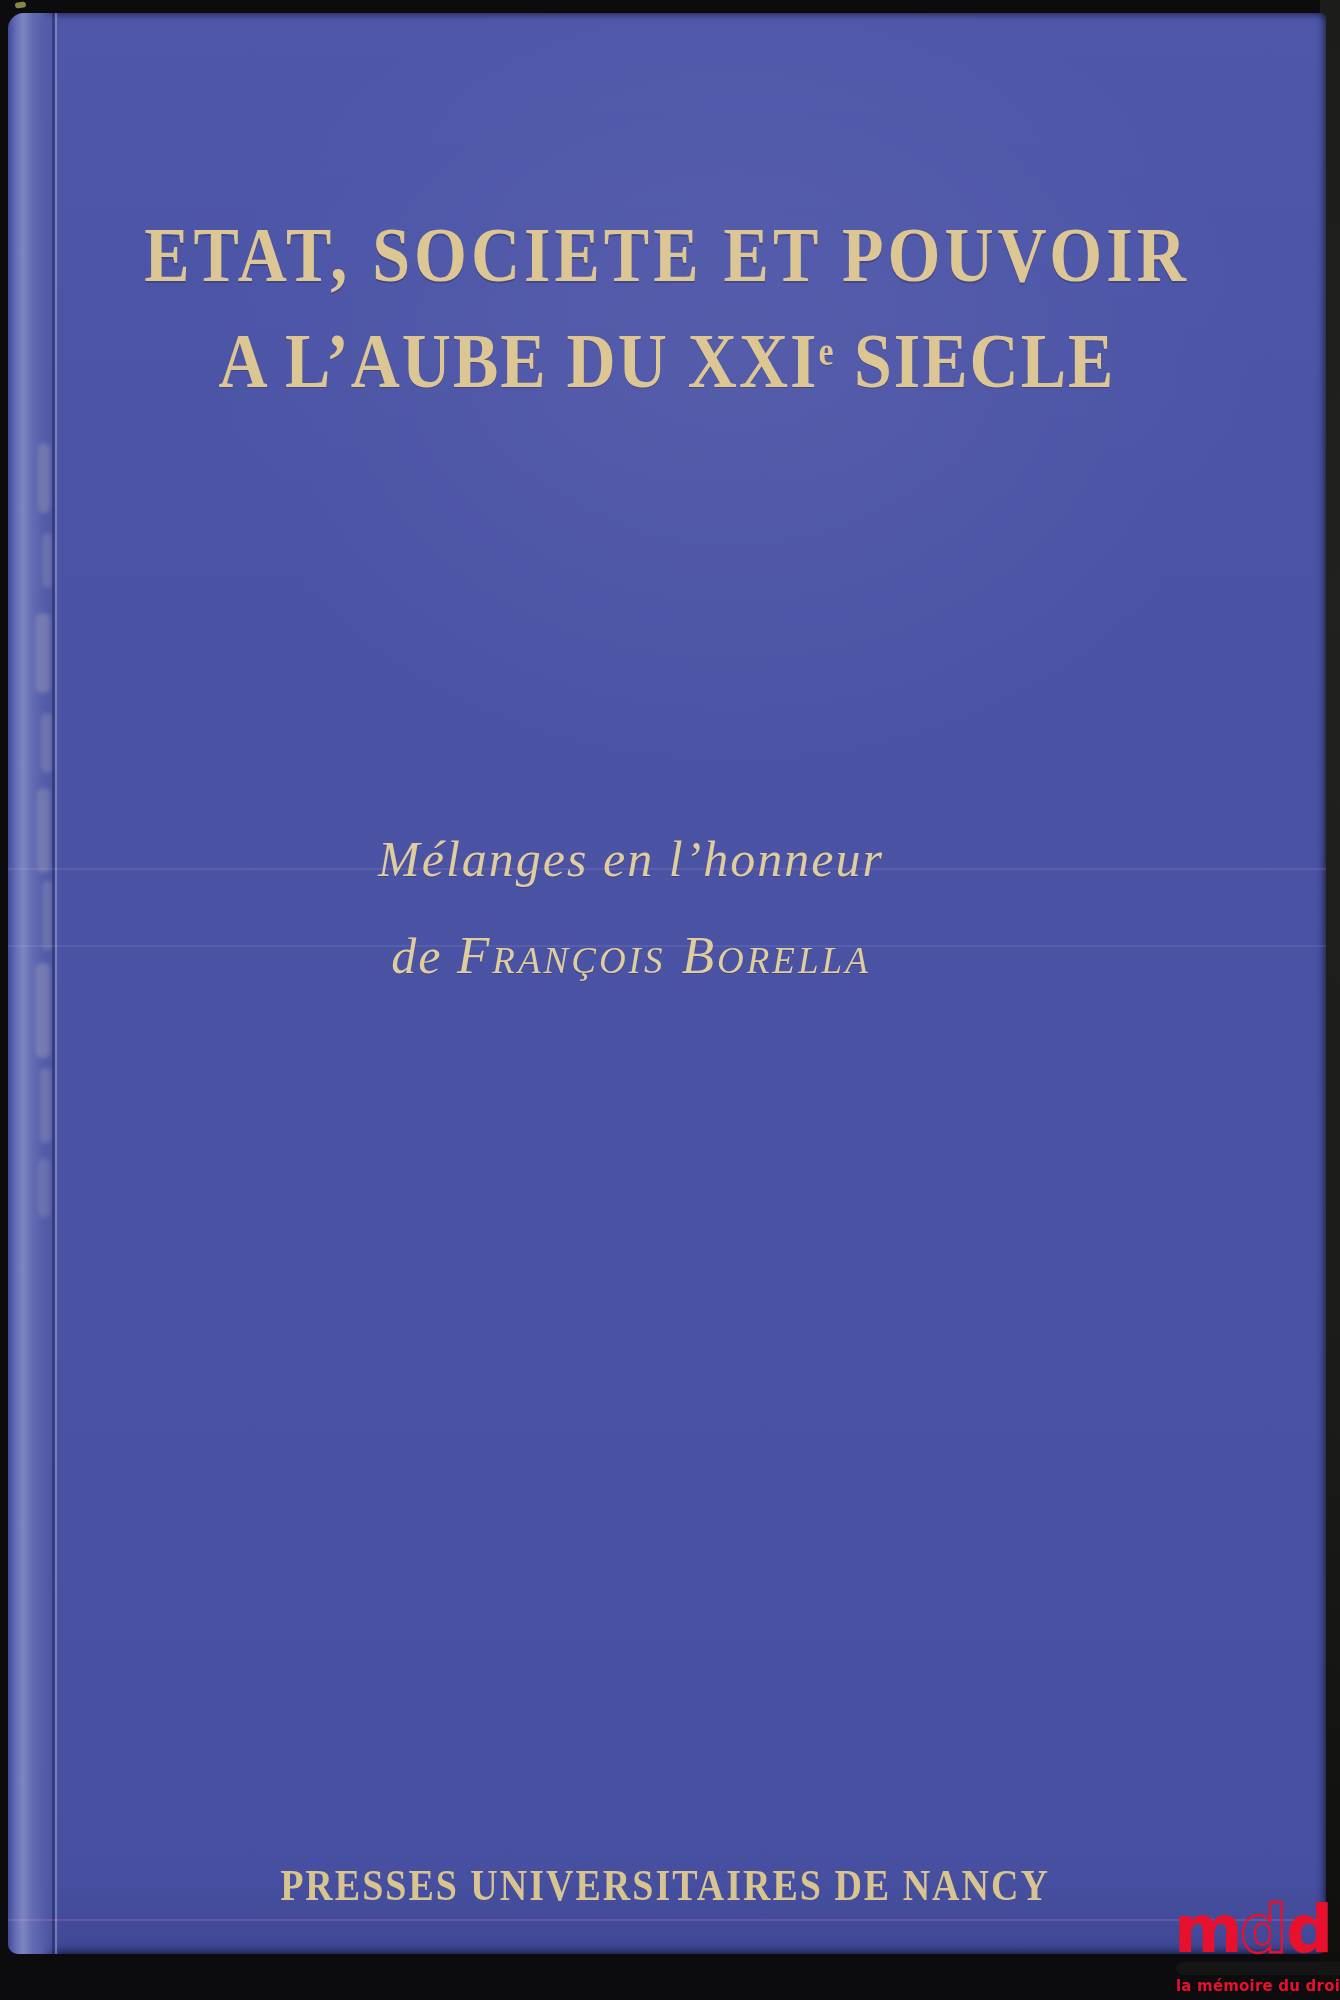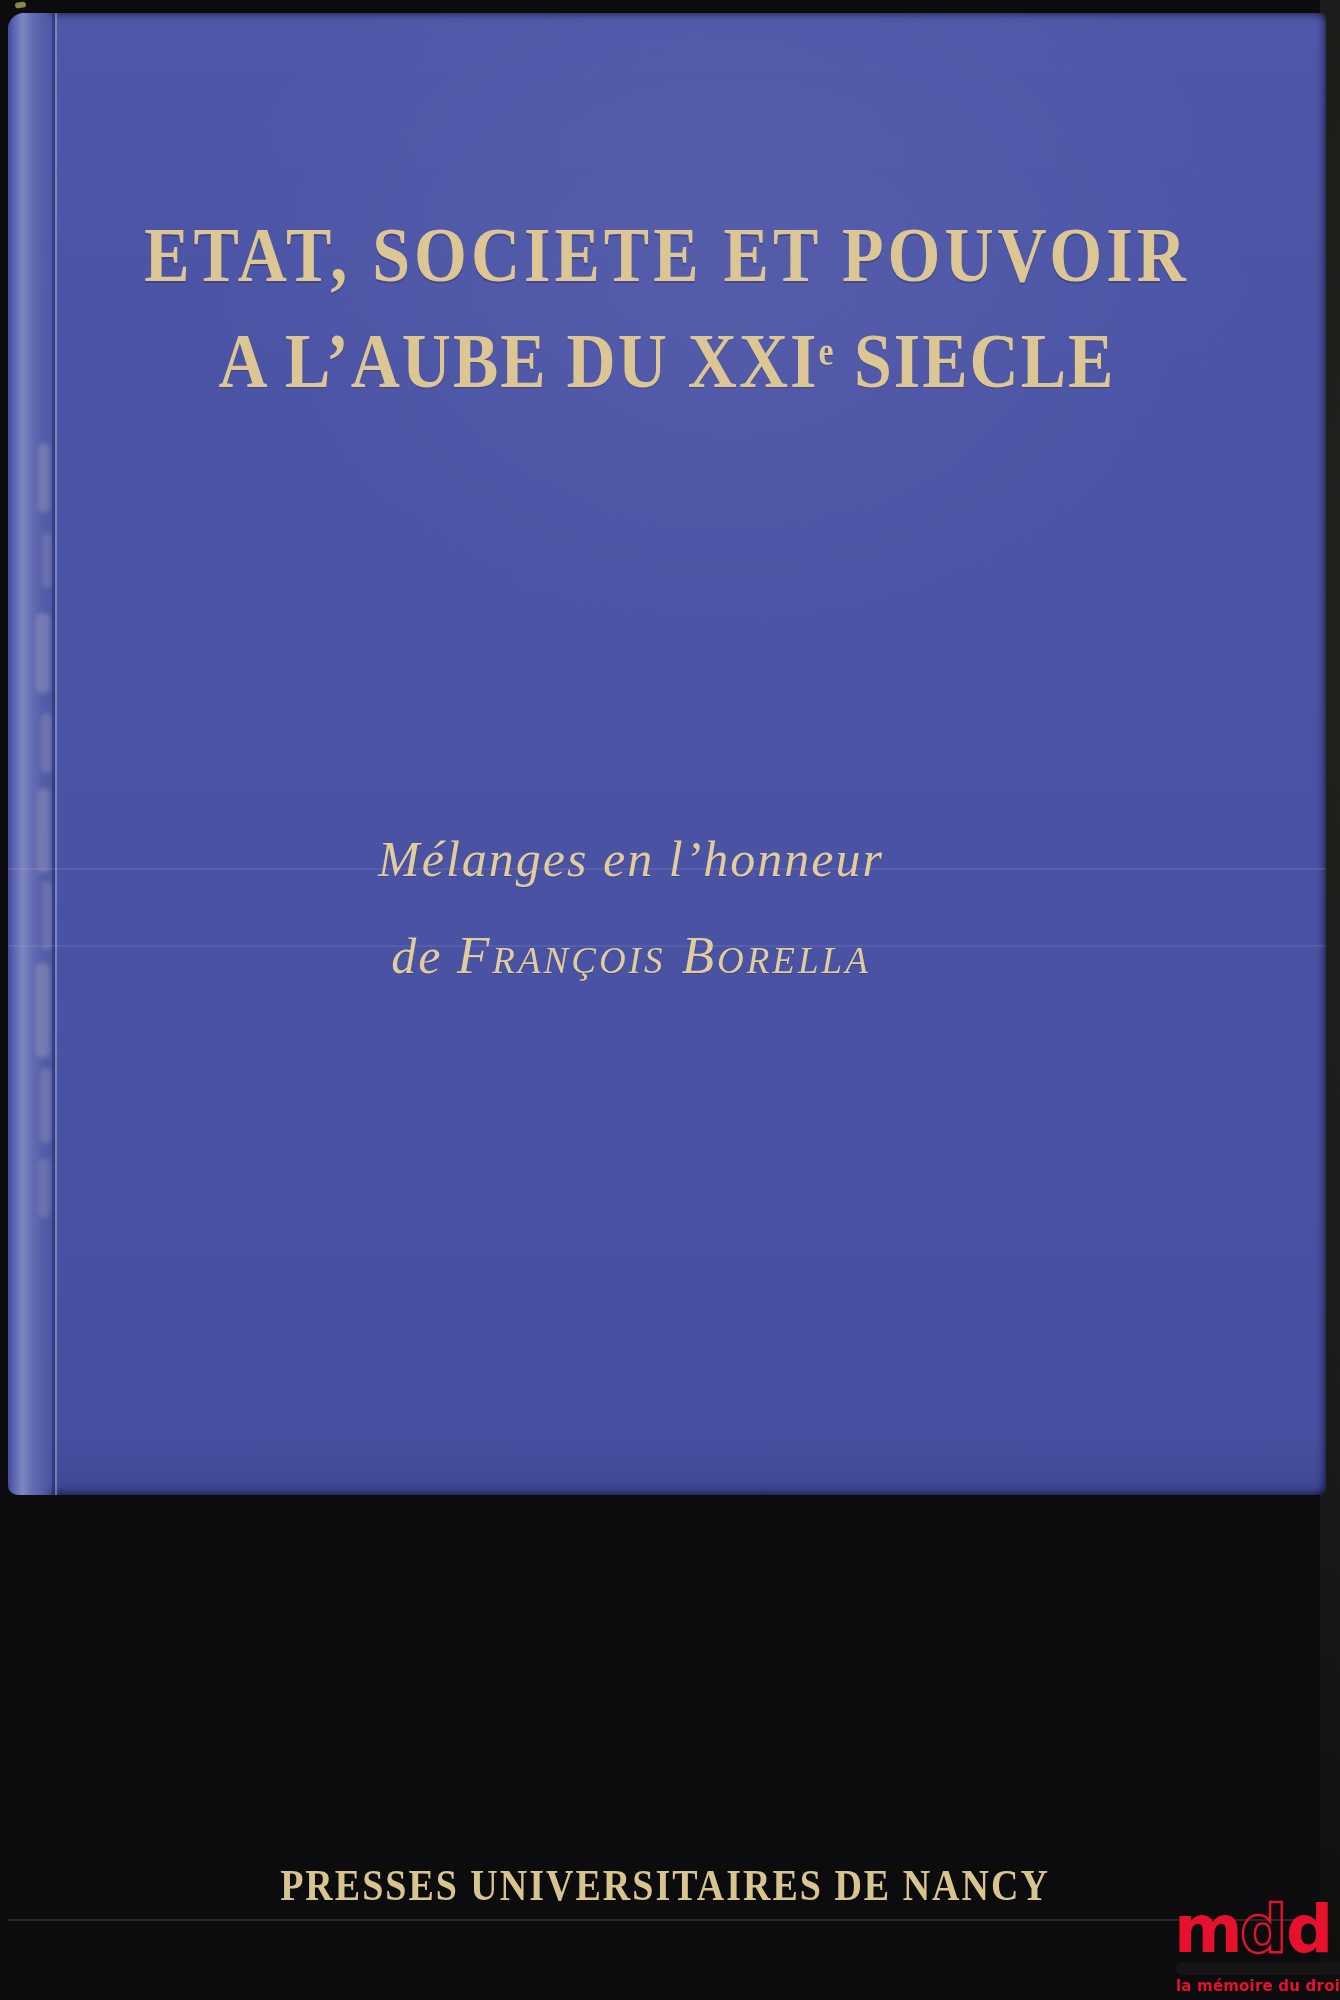--- a/index.html
+++ b/index.html
@@ -12,21 +12,21 @@
   .bg-right{
     position:absolute;right:0;top:0;width:20px;height:100%;
     background:linear-gradient(180deg,#26282277 0%,#3a3d3455 30%,#1b1b19 70%,#0e0e0d 100%),#141413;
   }
   .corner-speck{
     position:absolute;left:15px;top:2px;width:11px;height:6px;border-radius:3px;
     background:#9aa050;opacity:.85;transform:rotate(-8deg);
   }
   
   .cover{
-    position:absolute;left:8px;top:13px;width:1318px;height:1482px;
+    position:absolute;left:8px;top:13px;width:1318px;height:1941px;
     border-radius:16px 6px 8px 10px;
     background:
       radial-gradient(ellipse 900px 700px at 55% 18%, rgba(255,255,255,0.05), rgba(255,255,255,0) 60%),
       linear-gradient(180deg,#4f57a9 0%,#4b53a5 25%,#4a52a4 70%,#474fa0 96%,#3f4795 100%);
     box-shadow:
       inset 0 5px 7px -3px rgba(0,0,10,.40),
       inset 0 -7px 9px -4px rgba(0,0,10,.45),
       inset -6px 0 8px -4px rgba(0,0,10,.50),
       inset 7px 0 9px -5px rgba(0,0,20,.40);
   }

